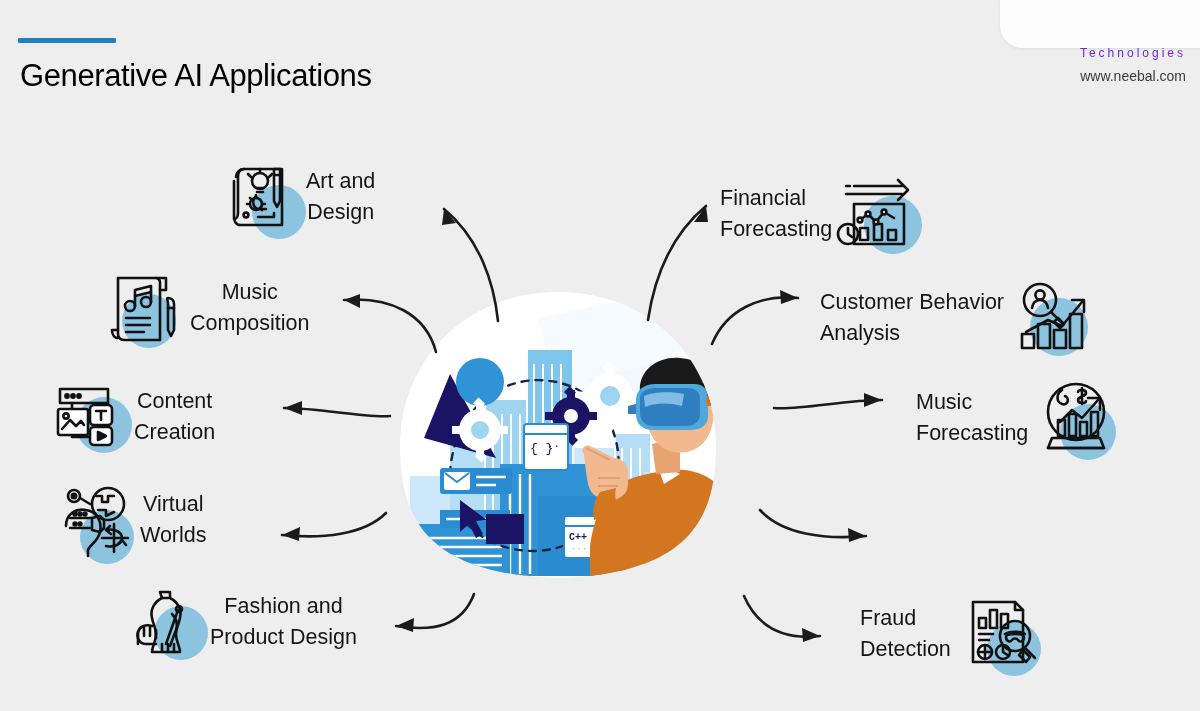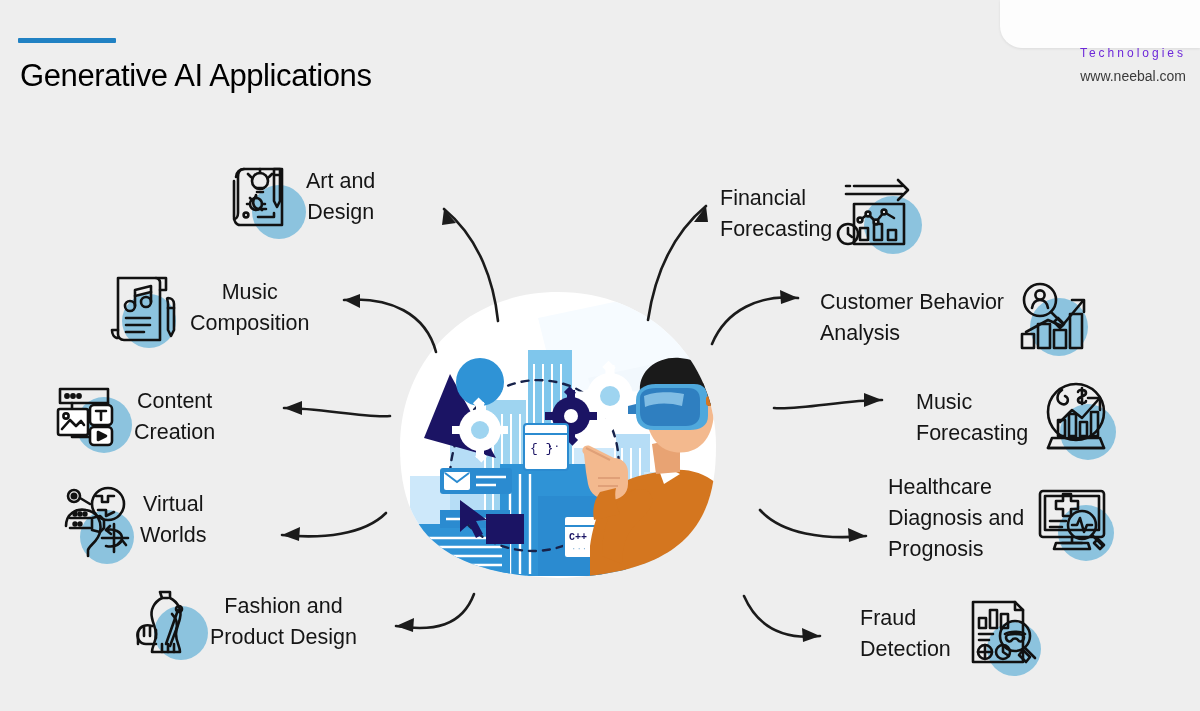--- a/index.html
+++ b/index.html
@@ -432,40 +432,20 @@
         <rect x="44" y="46" width="7" height="14"></rect>
           <rect x="55" y="36" width="7" height="24"></rect>
         <path d="M24 46 L36 34 L46 42 L62 24"></path>
         <path d="M52 22 L64 22 L64 34"></path>
         <path d="M16 62 L64 62 L68 72 L12 72 Z"></path>
         <path d="M12 72 L68 72"></path>
       </svg>
     </div>
   </div>
 
-  <div class="node right" style="left:888px;top:472px;">
-    <div class="label">Healthcare
-Diagnosis and
-Prognosis</div>
-    <div class="ico" style="margin-left:8px;">
-      <div class="disc" style="left:26px;top:28px;width:56px;height:56px;"></div>
-      <svg viewBox="0 0 84 84" fill="none" stroke="#111" stroke-width="2.6" stroke-linecap="round" stroke-linejoin="round">
-        <rect x="8" y="14" width="64" height="46" rx="3"></rect>
-        <rect x="13" y="19" width="54" height="34"></rect>
-        <path d="M30 66 L50 66 M40 60 L40 66"></path>
-        <path d="M24 66 L56 66 L58 72 L22 72 Z"></path>
-        <path d="M24 24 L31 24 L31 17 L39 17 L39 24 L46 24 L46 32 L39 32 L39 39 L31 39 L31 32 L24 32 Z"></path>
-        <path d="M18 44 L34 44 M18 50 L30 50"></path>
-        <circle cx="50" cy="48" r="14"></circle>
-        <path d="M40 48 L45 48 L48 41 L52 55 L55 48 L60 48"></path>
-        <path d="M60 58 L70 68"></path>
-        <path d="M66 62 L72 68 L68 72 L62 66 Z"></path>
-      </svg>
-    </div>
-  </div>
 
   <div class="node right" style="left:860px;top:592px;">
     <div class="label">Fraud
 Detection</div>
     <div class="ico" style="margin-left:8px;">
       <div class="disc" style="left:28px;top:30px;width:54px;height:54px;"></div>
       <svg viewBox="0 0 84 84" fill="none" stroke="#111" stroke-width="2.6" stroke-linecap="round" stroke-linejoin="round">
         <path d="M14 10 L56 10 L64 18 L64 70 L14 70 Z"></path>
         <path d="M56 10 L56 18 L64 18"></path>
         <rect x="20" y="26" width="7" height="10"></rect>

